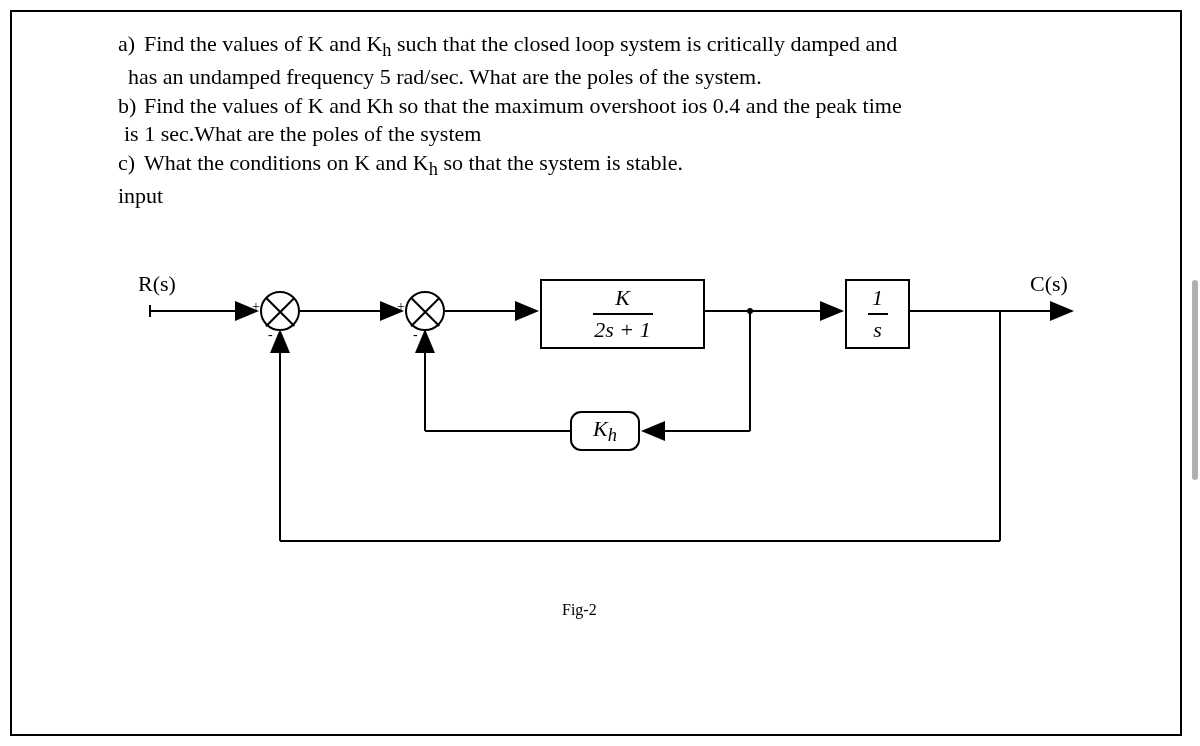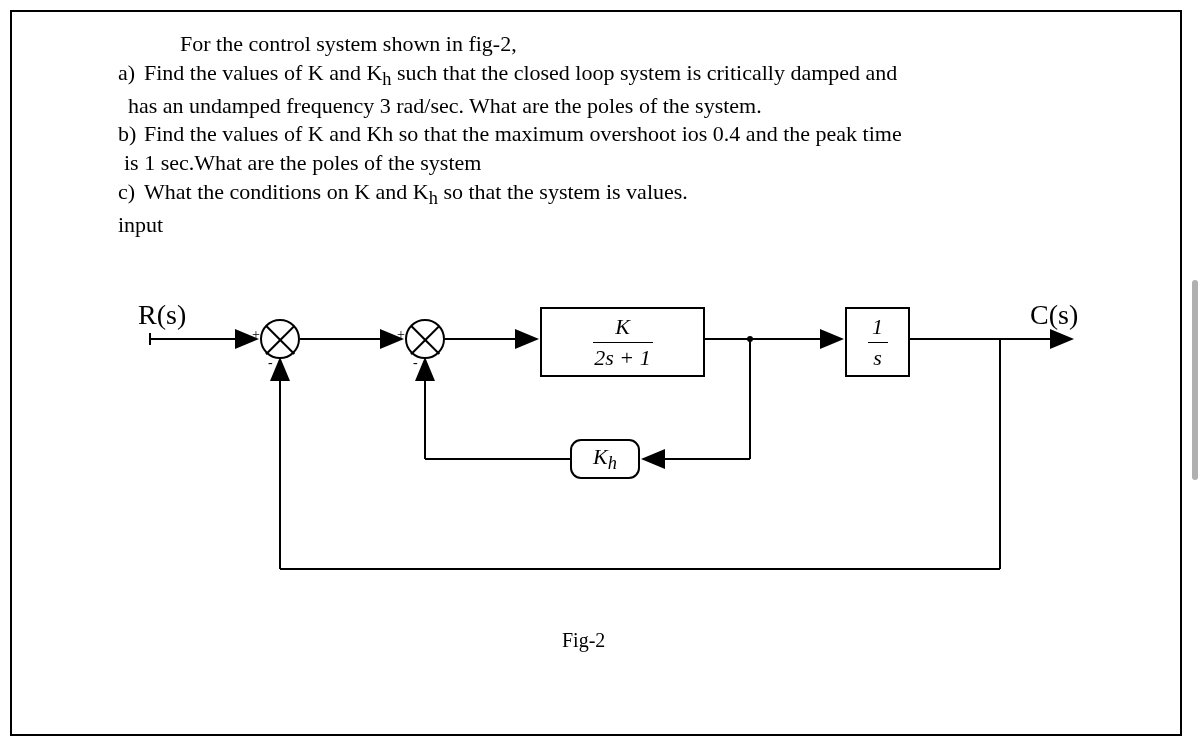--- a/index.html
+++ b/index.html
@@ -34,21 +34,21 @@
     .diagram-container {
       position: relative;
       height: 380px;
       margin-top: 20px;
     }
     .element {
       position: absolute;
       font-family: "Times New Roman", serif;
     }
     .text-label {
-      font-size: 28px;
+      font-size: 22px;
     }
     .summer {
       width: 40px;
       height: 40px;
       border: 2px solid #000;
       border-radius: 50%;
       background: #fff;
       box-sizing: border-box;
     }
     .summer::before,
@@ -109,31 +109,30 @@
       pointer-events: none;
     }
   </style>
 </head>
 <body>
 
 <div class="border-frame"></div>
 <div class="scrollbar"></div>
 
 <div class="question-text">
-  <div class="intro">For the control system shown in fig-2,</div>
   <div class="item">
     <span class="label">a)</span><span>Find the values of K and K</span><sub>h</sub><span> such that the closed loop system is critically damped and</span>
   </div>
-  <div style="margin-left:28px;">has an undamped frequency 3 rad/sec. What are the poles of the system.</div>
+  <div style="margin-left:28px;">has an undamped frequency 5 rad/sec. What are the poles of the system.</div>
   <div class="item">
     <span class="label">b)</span><span>Find the values of K and Kh so that the maximum overshoot ios 0.4 and the peak time</span>
   </div>
   <div class="item-continued">is 1 sec.What are the poles of the system</div>
   <div class="item">
-    <span class="label">c)</span><span>What the conditions on K and K</span><sub>h</sub><span> so that the system is values.</span>
+    <span class="label">c)</span><span>What the conditions on K and K</span><sub>h</sub><span> so that the system is stable.</span>
   </div>
   <div style="margin-left:18px;">input</div>
 </div>
 
 <div class="diagram-container">
   <svg width="1000" height="380" style="position:absolute;left:0;top:0;">
     <defs>
       <marker id="arrow" markerWidth="12" markerHeight="10" refX="10" refY="5" orient="auto">
         <path d="M0,0 L12,5 L0,10 Z" fill="#000"></path>
       </marker>
@@ -185,14 +184,14 @@
   <div class="element block" style="left:745px;top:28px;width:65px;height:70px;">
     <div>1</div>
     <div class="frac-line" style="width:20px;"></div>
     <div style="font-style:italic;">s</div>
   </div>
 
   <div class="element block" style="left:470px;top:160px;width:70px;height:40px;border-radius:11px;">
     <span><span style="font-style:italic;">K</span><sub style="font-style:italic;">h</sub></span>
   </div>
 
-  <div class="element" style="left:462px;top:350px;font-size:20px;">Fig-2</div>
+  <div class="element" style="left:462px;top:350px;font-size:16px;">Fig-2</div>
 </div>
 
 </body></html>

